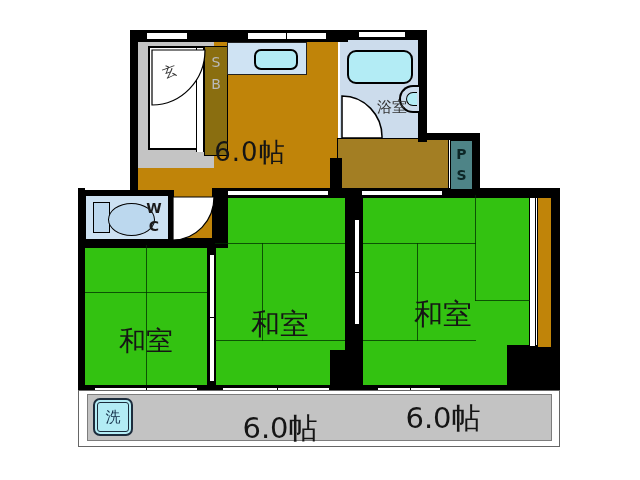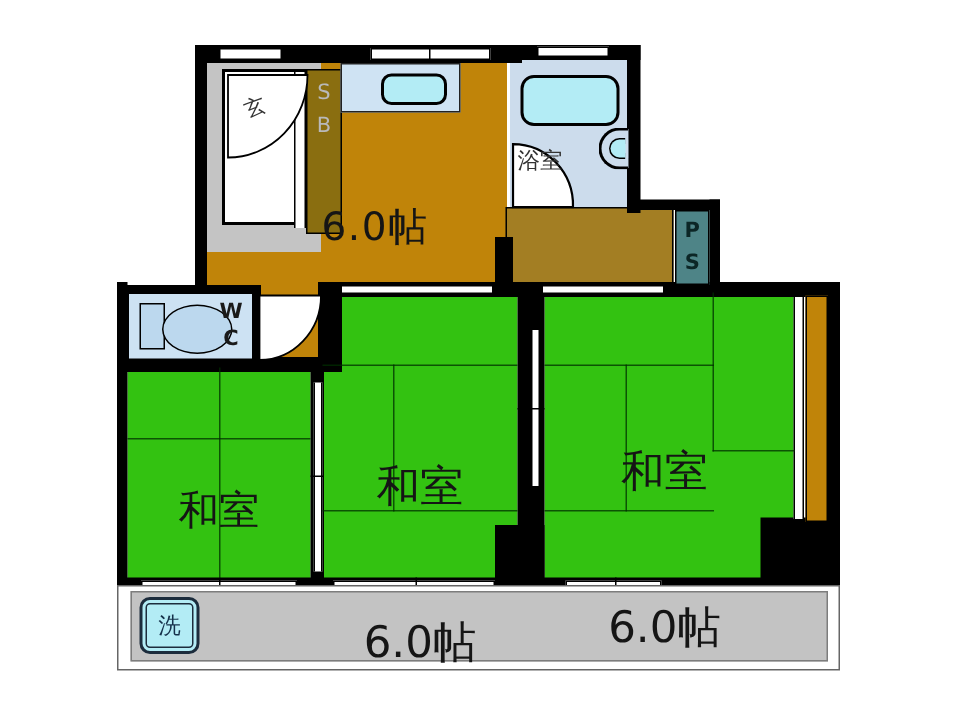--- a/index.html
+++ b/index.html
@@ -137,16 +137,16 @@
   <div class="abs lbl jpb" style="left:215px;top:246px;width:130px;">
     <div>和室</div>
     <div>6.0帖</div>
   </div>
 
   <div class="abs lbl jpb" style="left:368px;top:236px;width:150px;">
     <div>和室</div>
     <div>6.0帖</div>
   </div>
 
-  <div class="abs lbl small-lbl" style="left:332px;top:98px;width:56px;">浴室</div>
+  <div class="abs lbl small-lbl" style="left:364px;top:98px;width:56px;">浴室</div>
   <div class="abs lbl" style="left:158px;top:63px;width:24px;font-size:14px;color:#333;transform:rotate(-20deg);">玄</div>
 
 </div>
 
 </body></html>

